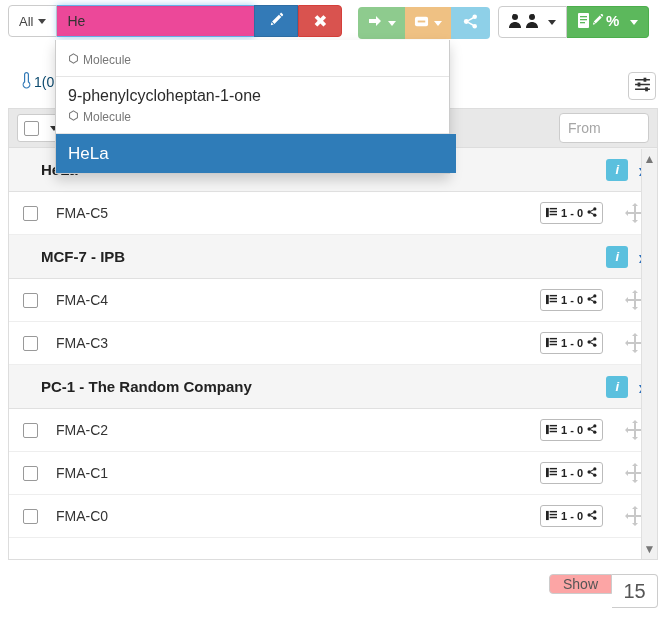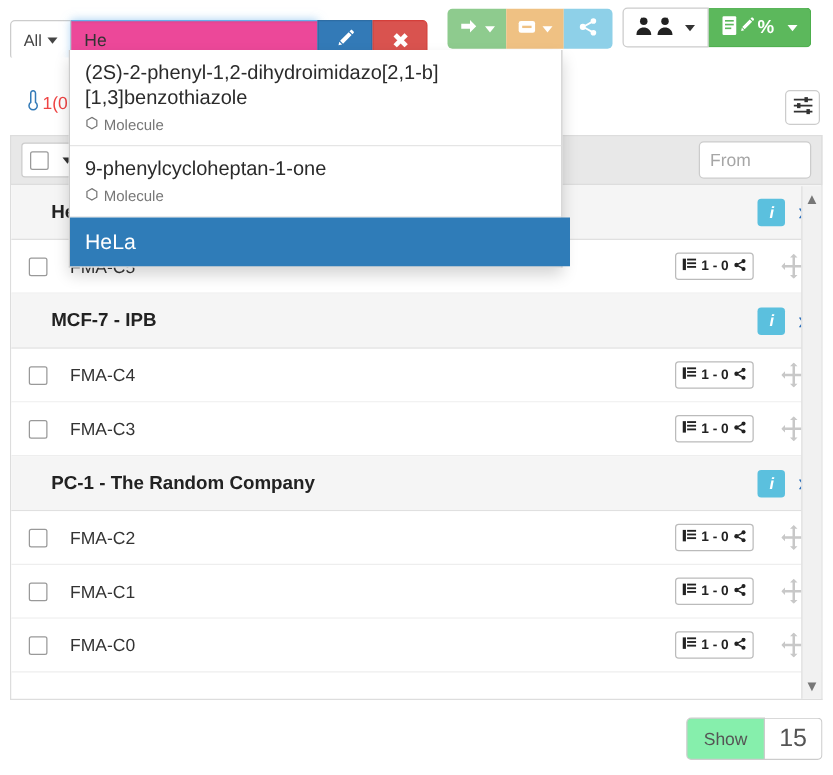--- a/index.html
+++ b/index.html
@@ -19,21 +19,21 @@
     position: absolute; left: 0; top: 0;
     width: 666px; height: 46px;
     background: #ffffff;
     padding: 7px 8px;
   }
   .caret {
     display: inline-block; width: 0; height: 0; margin-left: 5px;
     border-left: 4px solid transparent; border-right: 4px solid transparent;
     border-top: 5px solid currentColor;
   }
-  .input-group { position: absolute; left: 8px; top: 16px; display: flex; height: 32px; }
+  .input-group { position: absolute; left: 8px; top: 5px; display: flex; height: 32px; }
   .ig-btn {
     height: 32px; border: 1px solid #ccc; border-radius: 4px 0 0 4px;
     background: #fff; padding: 0 10px; display: flex; align-items: center;
     font-size: 13px; color: #444; cursor: pointer;
   }
   .search-input {
     width: 197px; height: 32px;
     border: 1px solid #66afe9; border-left: none; border-right: none;
     outline: none; padding: 0 10px; font-size: 14px; color: #333;
     font-family: "Liberation Sans", sans-serif;
@@ -66,21 +66,21 @@
   .grp2 .gbtn-green {
     height: 32px; background: #5cb85c; border: 1px solid #4cae4c; border-left: none;
     border-radius: 0 4px 4px 0; color: #fff; display: flex; align-items: center;
     padding: 0 10px; cursor: pointer;
   }
 
   
   .subheader { position: absolute; left: 0; top: 46px; width: 666px; height: 58px; background: #fff; }
   .temp-badge {
     position: absolute; left: 22px; top: 72px;
-    color: #ef4444; font-size: 14px; display: flex; align-items: center; gap: 3px;
+    color: #0c4a6e; font-size: 14px; display: flex; align-items: center; gap: 3px;
   }
   .filter-btn {
     position: absolute; right: 10px; top: 72px;
     width: 28px; height: 28px; border: 1px solid #ccc; border-radius: 4px;
     background: #fff; display: flex; align-items: center; justify-content: center;
     cursor: pointer;
   }
 
   
   .filterbar {
@@ -140,22 +140,22 @@
     position: absolute; right: 9px; top: 149px; width: 16px; height: 410px;
     background: #f1f1f1; border-left: 1px solid #e0e0e0;
     display: flex; flex-direction: column; justify-content: space-between;
     align-items: center; padding: 3px 0;
   }
   .sb-arrow { color: #777; font-size: 12px; }
 
   
   .footer { position: absolute; right: 8px; bottom: 12px; display: flex; height: 34px; }
   .show-btn {
-    height: 34px; border: 1px solid #ccc; border-radius: 4px 0 0 4px;
-    background: #86efac; padding: 0 13px; display: flex; align-items: center;
+    height: 20px; border: 1px solid #ccc; border-radius: 4px 0 0 4px;
+    background: #fca5a5; padding: 0 13px; display: flex; align-items: center;
     font-size: 14px; color: #555; cursor: pointer;
   }
   .show-val {
     height: 34px; width: 46px; border: 1px solid #ccc; border-left: none;
     border-radius: 0 4px 4px 0; background: #fff; text-align: center;
     font-size: 20px; color: #555; outline: none;
     font-family: "Liberation Sans", sans-serif;
   }
 
   
@@ -504,21 +504,20 @@
 
   <div class="footer">
     <div class="show-btn">
       <span>Show</span>
     </div>
     <input class="show-val" type="text" value="15" style="">
   </div>
 
   <div class="dropdown">
     <div class="dd-item">
-      <div class="dd-title">(2S)-2-phenyl-1,2-dihydroimidazo[2,1-b][1,3]benzothiazole</div>
       <div class="dd-sub">
         <span class="ico">
           <svg width="11" height="11" viewBox="0 0 12 12">
               <path fill="none" stroke="#777" stroke-width="1.1" d="M6 1l4.3 2.5v5L6 11 1.7 8.5v-5z"></path>
             </svg>
         </span>
         <span>Molecule</span>
       </div>
     </div>
     <div class="dd-item">

